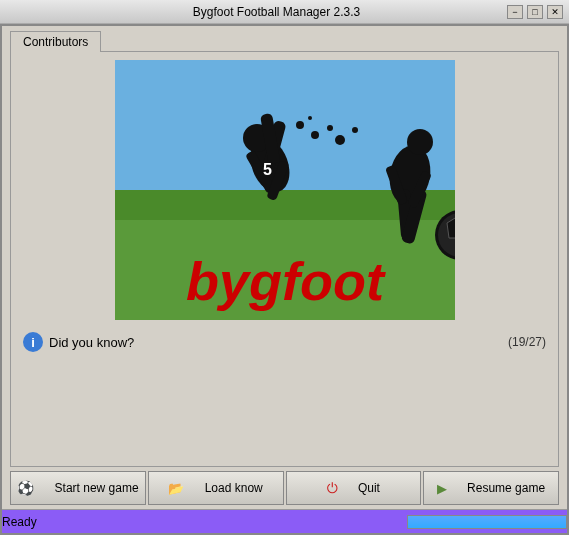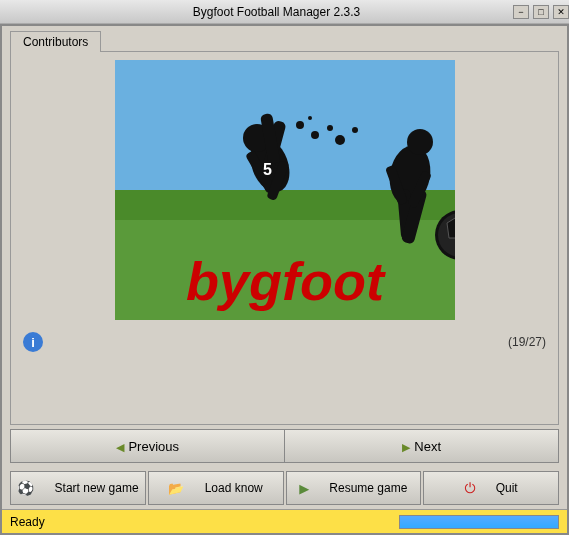--- a/index.html
+++ b/index.html
@@ -12,21 +12,21 @@
       overflow: hidden;
     }
 
     
     .title-bar {
       background: linear-gradient(to bottom, #e8e8e8, #c8c8c8);
       height: 24px;
       display: flex;
       align-items: center;
       justify-content: flex-start;
-      padding: 0 0;
+      padding: 0 6px;
       border-bottom: 1px solid #aaa;
     }
     .title-bar-text {
       font-size: 12px;
       color: #000;
       flex: 1;
       text-align: center;
     }
     .title-bar-buttons {
       display: flex;
@@ -174,25 +174,25 @@
       font-size: 12px;
       white-space: nowrap;
     }
     .quit-btn {
       background: linear-gradient(to bottom, #e8e6e0, #c8c6c0);
     }
 
     
     .status-bar {
       height: 24px;
-      background: #fde047;
+      background: #8b5cf6;
       border-top: 1px solid #999;
       display: flex;
       align-items: center;
-      padding: 0 8px;
+      padding: 0 0;
       justify-content: space-between;
     }
     .status-text {
       font-size: 12px;
       color: #000;
     }
     .progress-bar-container {
       width: 160px;
       height: 14px;
       background: #c0c0c0;
@@ -284,57 +284,48 @@
         <circle cx="225" cy="80" r="5" fill="#111"></circle>
         <circle cx="240" cy="70" r="3" fill="#111"></circle>
         <circle cx="185" cy="65" r="4" fill="#111"></circle>
         <circle cx="195" cy="58" r="2" fill="#111"></circle>
       </svg>
     </div>
 
     <div class="did-you-know">
       <div class="did-you-know-left">
         <div class="info-icon">i</div>
+        <span>Did you know?</span>
       </div>
       <span class="counter-text">(19/27)</span>
     </div>
 
     <div class="fact-area">
       <span></span>
     </div>
 
   </div>
 
-  <div class="nav-buttons">
-    <button class="nav-btn">
-      <span class="arrow-left"></span>
-      <span>Previous</span>
-    </button>
-    <button class="nav-btn">
-      <span class="arrow-right"></span>
-      <span>Next</span>
-    </button>
-  </div>
 
   <div class="action-buttons">
     <button class="action-btn">
       <span class="icon-ball"></span>
       <span>Start new game</span>
     </button>
     <button class="action-btn">
       <span class="icon-load"></span>
       <span>Load know</span>
     </button>
+    <button class="action-btn quit-btn">
+      <span class="icon-quit"></span>
+      <span>Quit</span>
+    </button>
     <button class="action-btn">
       <span class="icon-resume"></span>
       <span>Resume game</span>
-    </button>
-    <button class="action-btn quit-btn">
-      <span class="icon-quit"></span>
-      <span>Quit</span>
     </button>
   </div>
 
   <div class="status-bar">
     <span class="status-text">Ready</span>
     <div class="progress-bar-container">
       <div class="progress-bar-fill"></div>
     </div>
   </div>
 

